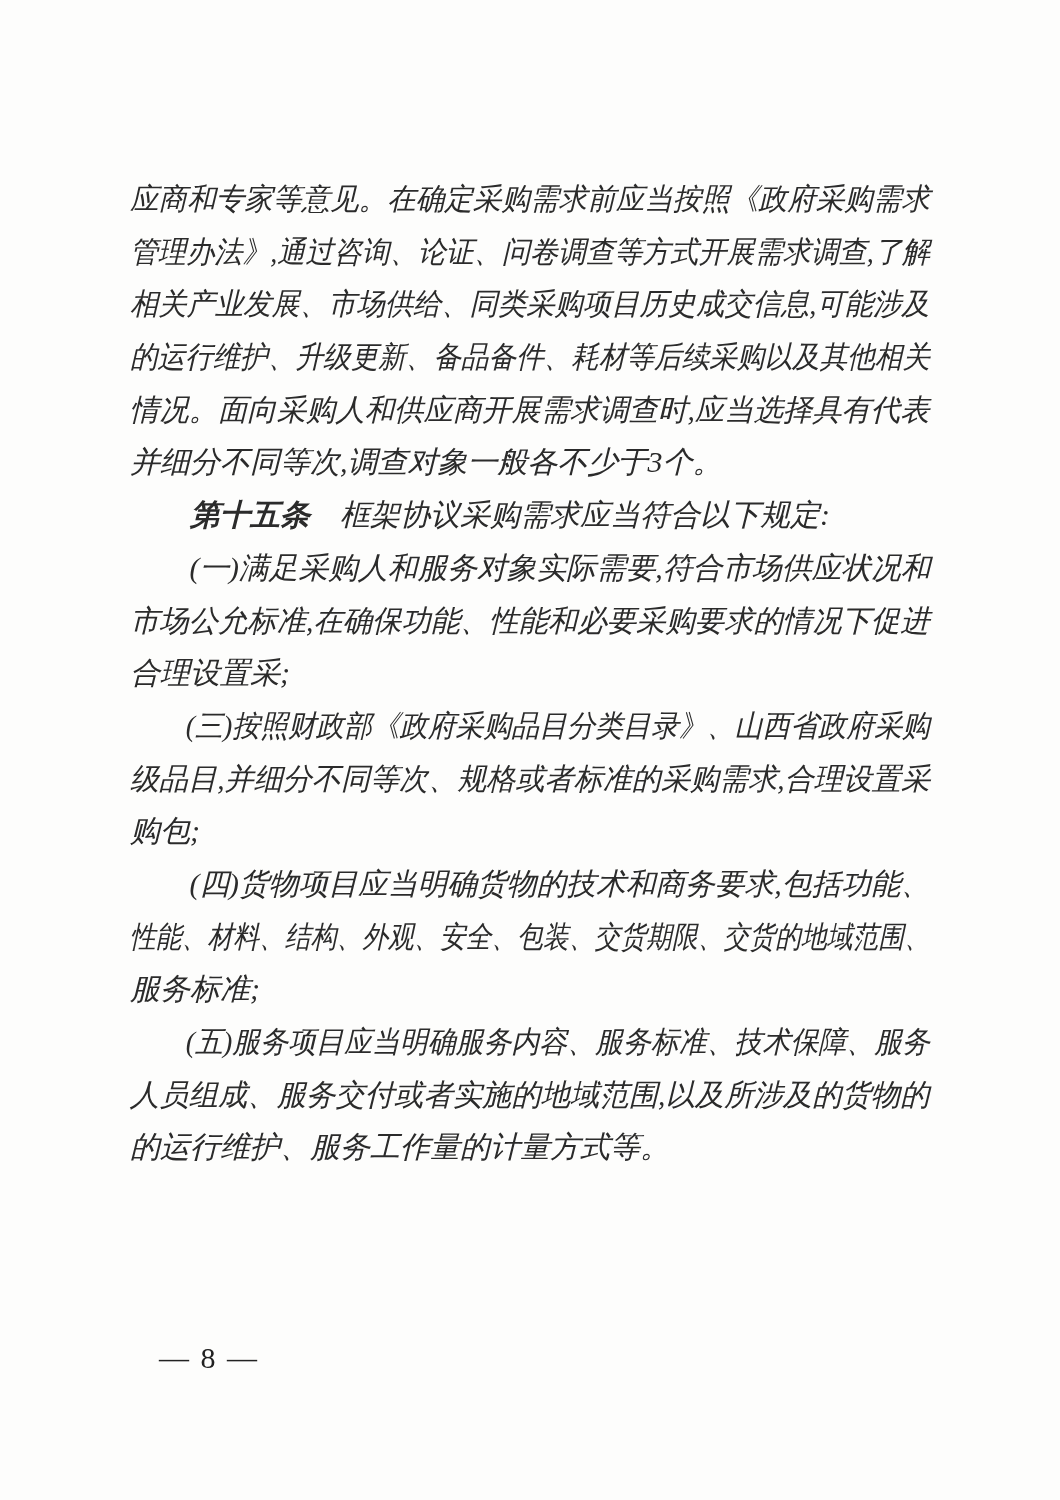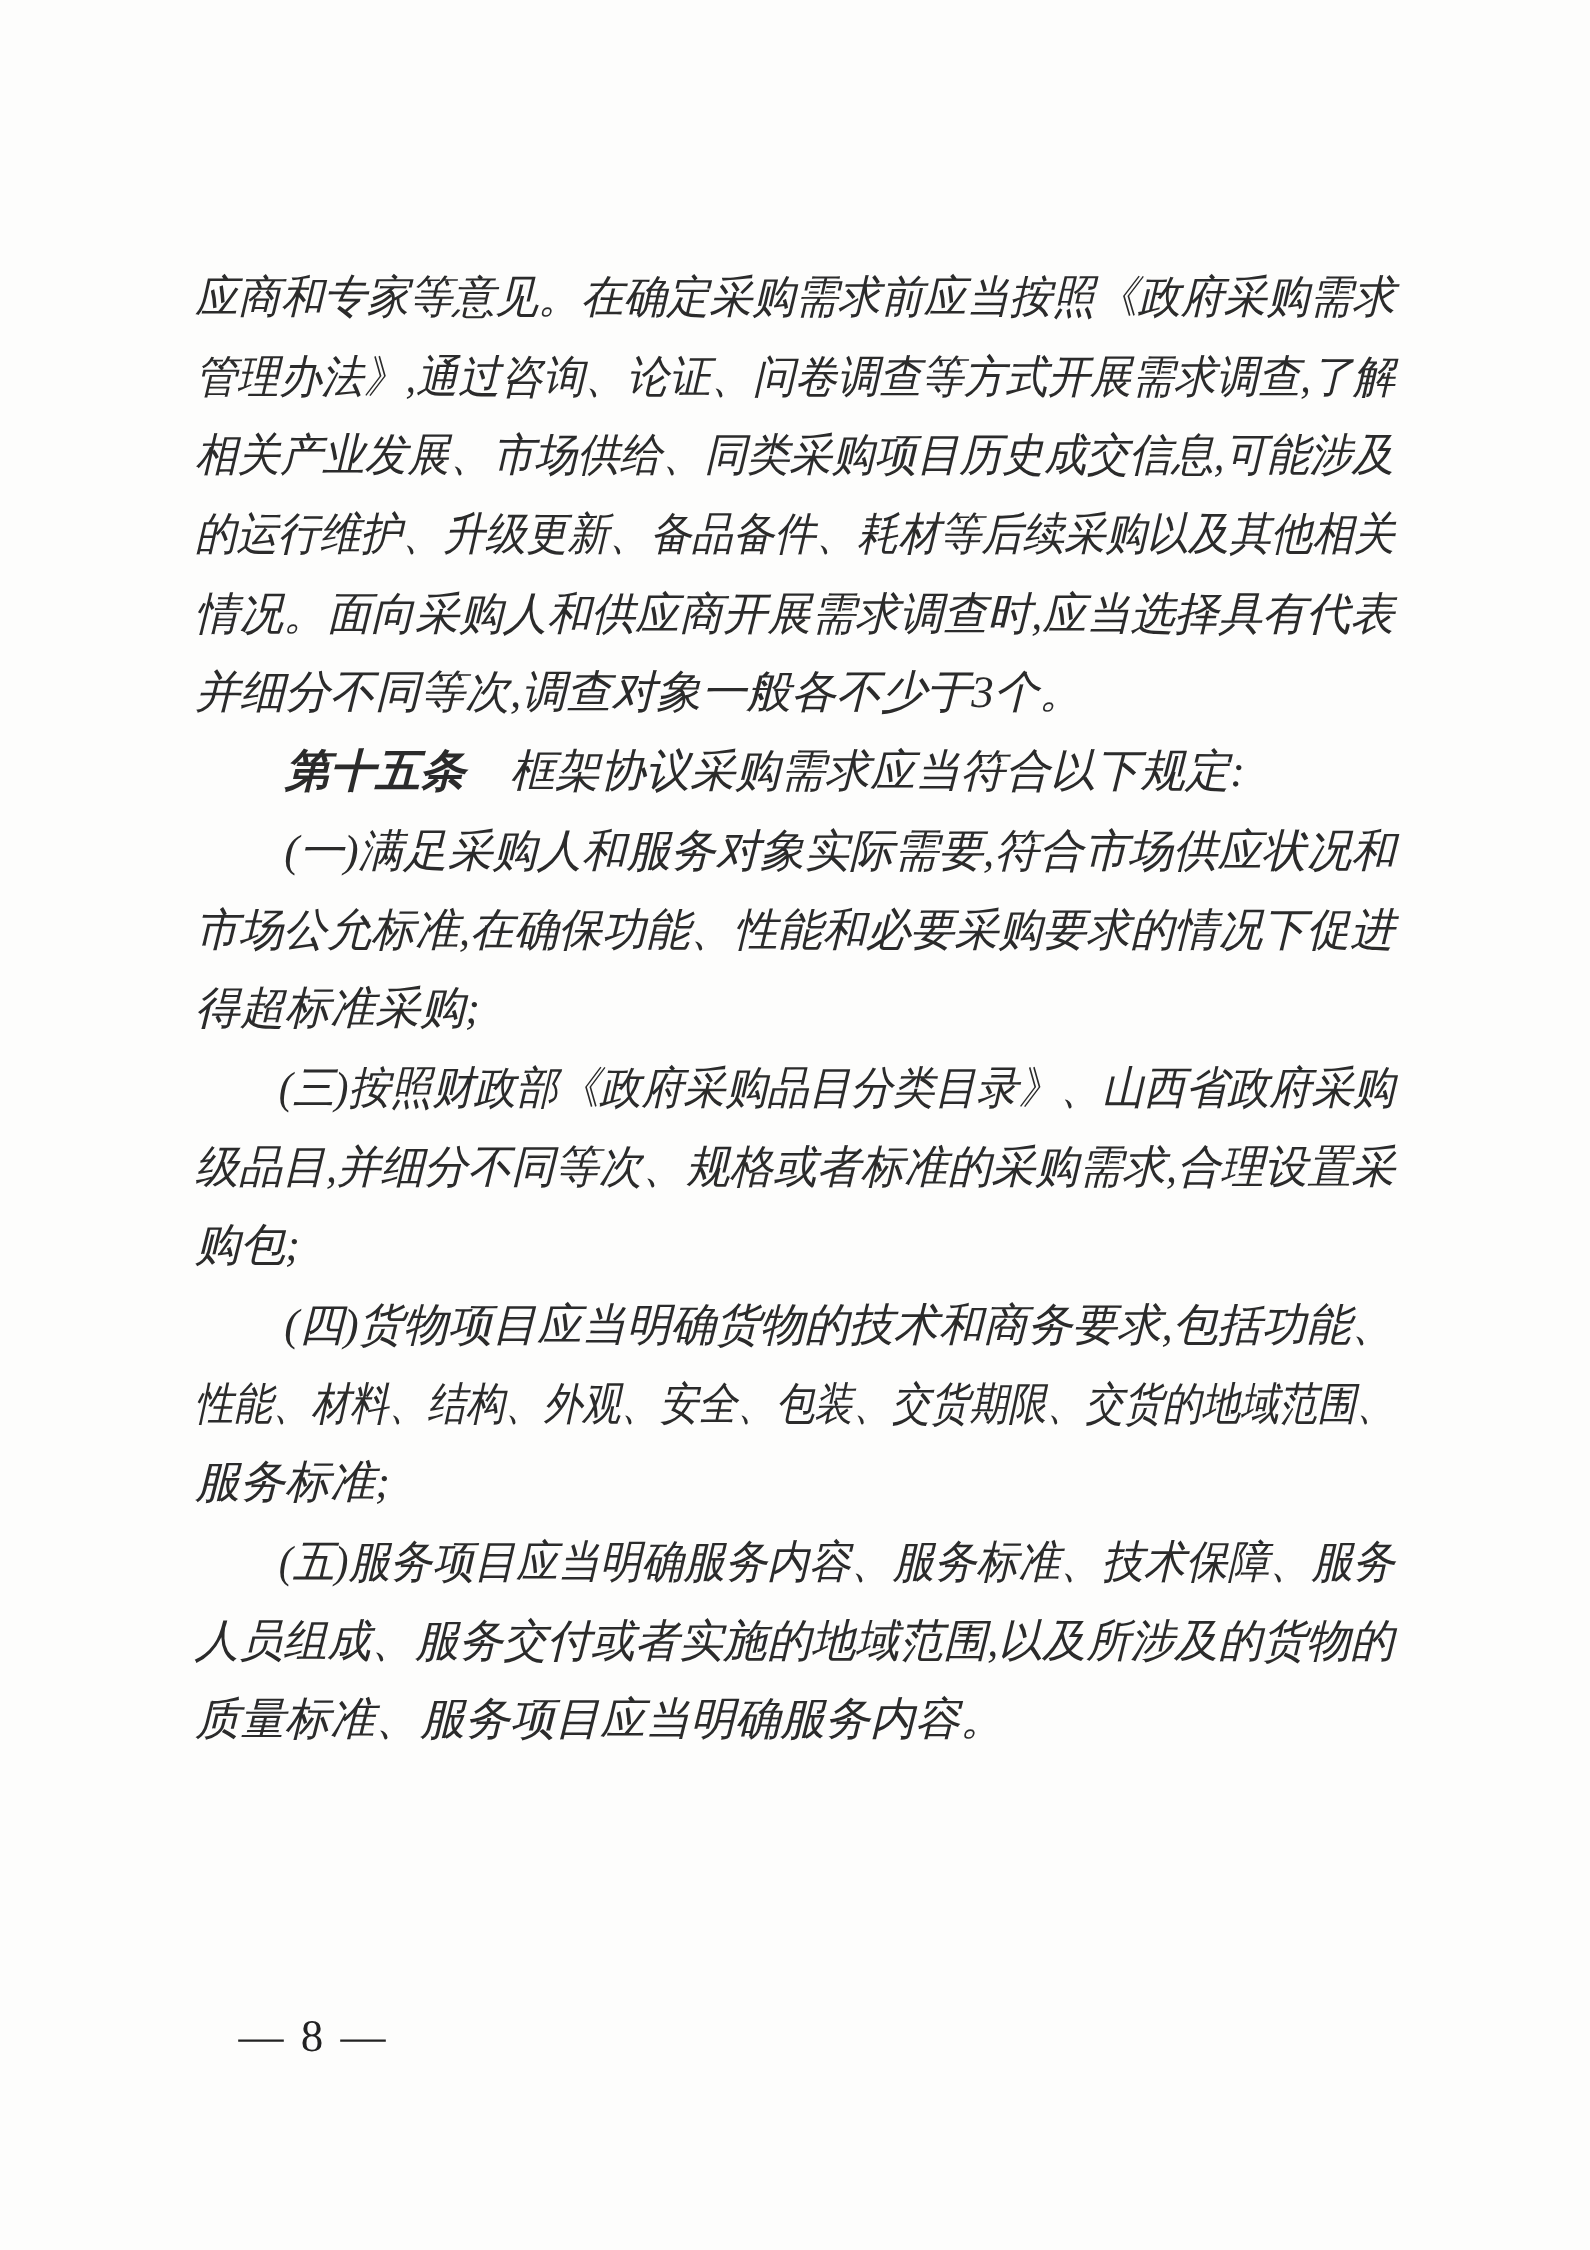--- a/index.html
+++ b/index.html
@@ -47,27 +47,27 @@
   <div class="text-block">
       <div class="line fill"><span class="ln" style="transform: scaleX(0.9524);">应商和专家等意见。在确定采购需求前应当按照《政府采购需求</span></div>
       <div class="line fill"><span class="ln" style="transform: scaleX(0.9357);">管理办法》,通过咨询、论证、问卷调查等方式开展需求调查,了解</span></div>
       <div class="line fill"><span class="ln" style="transform: scaleX(0.9434);">相关产业发展、市场供给、同类采购项目历史成交信息,可能涉及</span></div>
       <div class="line fill"><span class="ln" style="transform: scaleX(0.9195);">的运行维护、升级更新、备品备件、耗材等后续采购以及其他相关</span></div>
       <div class="line fill"><span class="ln" style="transform: scaleX(0.978);">情况。面向采购人和供应商开展需求调查时,应当选择具有代表</span></div>
       <div class="line"><span class="ln">并细分不同等次,调查对象一般各不少于3个。</span></div>
       <div class="line"><span class="ln">　　<b>第十五条</b>　框架协议采购需求应当符合以下规定:</span></div>
       <div class="line fill"><span class="ln" style="transform: scaleX(0.9913);">　　(一)满足采购人和服务对象实际需要,符合市场供应状况和</span></div>
       <div class="line fill"><span class="ln" style="transform: scaleX(0.978);">市场公允标准,在确保功能、性能和必要采购要求的情况下促进</span></div>
-      <div class="line"><span class="ln">得超标准采购;</span></div>
+      <div class="line"><span class="ln">合理设置采;</span></div>
       <div class="line fill"><span class="ln" style="transform: scaleX(0.9302);">　　(三)按照财政部《政府采购品目分类目录》、山西省政府采购</span></div>
       <div class="line fill"><span class="ln" style="transform: scaleX(0.9697);">级品目,并细分不同等次、规格或者标准的采购需求,合理设置采</span></div>
       <div class="line"><span class="ln">购包;</span></div>
       <div class="line fill"><span class="ln" style="transform: scaleX(0.9913);">　　(四)货物项目应当明确货物的技术和商务要求,包括功能、</span></div>
       <div class="line fill"><span class="ln" style="transform: scaleX(0.8602);">性能、材料、结构、外观、安全、包装、交货期限、交货的地域范围、</span></div>
       <div class="line"><span class="ln">服务标准;</span></div>
       <div class="line fill"><span class="ln" style="transform: scaleX(0.9302);">　　(五)服务项目应当明确服务内容、服务标准、技术保障、服务</span></div>
       <div class="line fill"><span class="ln" style="transform: scaleX(0.978);">人员组成、服务交付或者实施的地域范围,以及所涉及的货物的</span></div>
-      <div class="line"><span class="ln">质量标准、服务项目应当明确服务内容。</span></div>
+      <div class="line"><span class="ln">的运行维护、服务工作量的计量方式等。</span></div>
     </div>
   <div class="footer">
     <span>— 8 —</span>
   </div>
 </div>
 
 </body></html>

